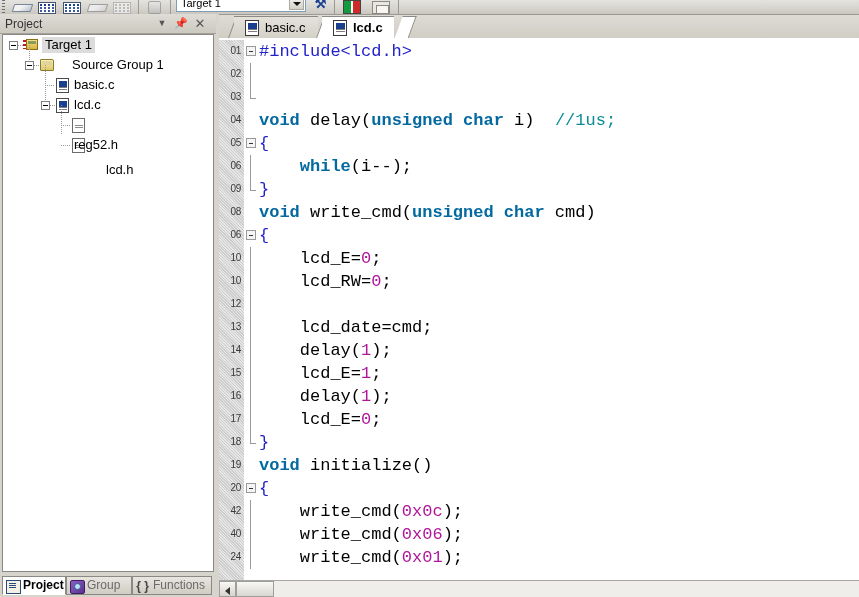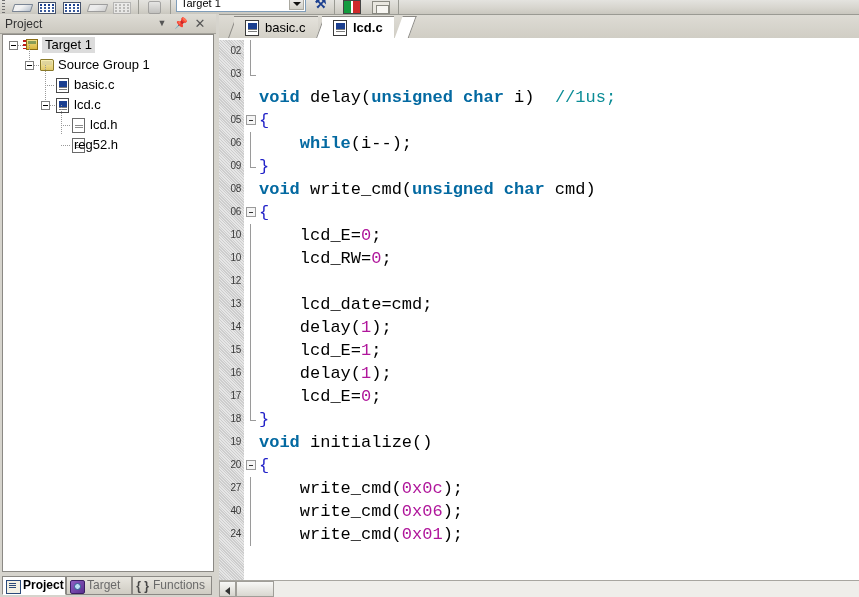--- a/index.html
+++ b/index.html
@@ -223,21 +223,21 @@
             <span class="fld"></span>
         </span>
         <span class="lbl" style="left:39px;">Target 1</span>
       </div>
 
       <div class="row">
         <span class="dot-v" style="left:26px;top:-10px;height:16px;"></span>
         <span class="tgl" style="left:22px;"></span>
         <span class="dot-h" style="left:31px;width:5px;"></span>
         <span class="i-group" style="left:37px;"></span>
-        <span class="lbl" style="left:55px;text-align:center;">Source Group 1</span>
+        <span class="lbl" style="left:69px;text-align:center;">Source Group 1</span>
       </div>
 
       <div class="row">
         <span class="dot-v" style="left:42px;top:-10px;height:20px;"></span>
         <span class="dot-h" style="left:42px;width:10px;"></span>
         <span class="i-cfile" style="left:53px;"></span>
         <span class="lbl" style="left:71px;">basic.c</span>
       </div>
 
       <div class="row">
@@ -245,41 +245,41 @@
         <span class="tgl" style="left:38px;"></span>
         <span class="dot-h" style="left:47px;width:6px;"></span>
         <span class="i-cfile" style="left:53px;"></span>
         <span class="lbl" style="left:71px;">lcd.c</span>
       </div>
 
       <div class="row">
         <span class="dot-v" style="left:58px;top:-10px;height:20px;"></span>
         <span class="dot-h" style="left:58px;width:10px;"></span>
         <span class="i-hfile" style="left:69px;"></span>
-        <span class="lbl" style="left:87px;">lcd.h</span>
+        <span class="lbl" style="left:103px;margin-top:45px;">lcd.h</span>
       </div>
 
       <div class="row">
         <span class="dot-v" style="left:58px;top:-10px;height:10px;"></span>
         <span class="dot-h" style="left:58px;width:10px;"></span>
         <span class="i-hfile" style="left:69px;"></span>
         <span class="lbl" style="left:71px;">reg52.h</span>
       </div>
 
     </div>
   </div>
 
   <div class="btabs">
     <div class="btab act" style="left:2px;width:64px;">
       <span class="bt-ico ico-proj"></span>
       <span class="bt-lbl">Project</span>
     </div>
     <div class="btab" style="left:66px;width:66px;">
       <span class="bt-ico ico-books"></span>
-      <span class="bt-lbl">Target</span>
+      <span class="bt-lbl">Group</span>
     </div>
     <div class="btab" style="left:132px;width:80px;">
       <span class="bt-ico ico-func">{ }</span>
       <span class="bt-lbl">Functions</span>
     </div>
   </div>
 
   <div class="panel-split"></div>
 
   <div class="editor">
@@ -303,40 +303,41 @@
         <span class="t-lbl" style="left:38px;">lcd.c</span>
       </div>
 
       <div class="baseline"></div>
     </div>
 
     <div class="codearea">
       <div class="gutter"></div>
       <div class="foldcol"></div>
       <div class="codelines" id="codelines">
+          <div class="cl"><span class="num">01</span><span class="fold"></span><span class="code"><span class="pp">#include&lt;lcd.h&gt;</span></span></div>
           <div class="cl"><span class="num">02</span><span class="vline" style="top: 0px; height: 23px;"></span><span class="code"></span></div>
           <div class="cl"><span class="num">03</span><span class="vline" style="top: 0px; height: 12px;"></span><span class="vend" style="top: 12px;"></span><span class="code"></span></div>
           <div class="cl"><span class="num">04</span><span class="code"><span class="k">void</span><span> delay</span><span>(</span><span class="k">unsigned char</span><span> i)  </span><span class="cmt">//1us;</span></span></div>
           <div class="cl"><span class="num">05</span><span class="fold"></span><span class="code"><span class="br">{</span></span></div>
           <div class="cl"><span class="num">06</span><span class="vline" style="top: 0px; height: 23px;"></span><span class="code"><span>    </span><span class="k">while</span><span>(i--);</span></span></div>
           <div class="cl"><span class="num">09</span><span class="vline" style="top: 0px; height: 12px;"></span><span class="vend" style="top: 12px;"></span><span class="code"><span class="br">}</span></span></div>
           <div class="cl"><span class="num">08</span><span class="code"><span class="k">void</span><span> write_cmd</span><span>(</span><span class="k">unsigned char</span><span> cmd)</span></span></div>
           <div class="cl"><span class="num">06</span><span class="fold"></span><span class="code"><span class="br">{</span></span></div>
           <div class="cl"><span class="num">10</span><span class="vline" style="top: 0px; height: 23px;"></span><span class="code"><span>    lcd_E=</span><span class="num-lit">0</span><span>;</span></span></div>
           <div class="cl"><span class="num">10</span><span class="vline" style="top: 0px; height: 23px;"></span><span class="code"><span>    lcd_RW=</span><span class="num-lit">0</span><span>;</span></span></div>
           <div class="cl"><span class="num">12</span><span class="vline" style="top: 0px; height: 23px;"></span></div>
           <div class="cl"><span class="num">13</span><span class="vline" style="top: 0px; height: 23px;"></span><span class="code"><span>    lcd_date=cmd;</span></span></div>
           <div class="cl"><span class="num">14</span><span class="vline" style="top: 0px; height: 23px;"></span><span class="code"><span>    delay(</span><span class="num-lit">1</span><span>);</span></span></div>
           <div class="cl"><span class="num">15</span><span class="vline" style="top: 0px; height: 23px;"></span><span class="code"><span>    lcd_E=</span><span class="num-lit">1</span><span>;</span></span></div>
           <div class="cl"><span class="num">16</span><span class="vline" style="top: 0px; height: 23px;"></span><span class="code"><span>    delay(</span><span class="num-lit">1</span><span>);</span></span></div>
           <div class="cl"><span class="num">17</span><span class="vline" style="top: 0px; height: 23px;"></span><span class="code"><span>    lcd_E=</span><span class="num-lit">0</span><span>;</span></span></div>
           <div class="cl"><span class="num">18</span><span class="vline" style="top: 0px; height: 12px;"></span><span class="vend" style="top: 12px;"></span><span class="code"><span class="br">}</span></span></div>
           <div class="cl"><span class="num">19</span><span class="code"><span class="k">void</span><span> initialize()</span></span></div>
           <div class="cl"><span class="num">20</span><span class="fold"></span><span class="code"><span class="br">{</span></span></div>
-          <div class="cl"><span class="num">27</span><span class="vline" style="top: 0px; height: 23px;"></span><span class="code"><span>    write_cmd(</span><span class="num-lit">0x0c</span><span>);</span></span></div>
+          <div class="cl"><span class="num">42</span><span class="vline" style="top: 0px; height: 23px;"></span><span class="code"><span>    write_cmd(</span><span class="num-lit">0x0c</span><span>);</span></span></div>
           <div class="cl"><span class="num">40</span><span class="vline" style="top: 0px; height: 23px;"></span><span class="code"><span>    write_cmd(</span><span class="num-lit">0x06</span><span>);</span></span></div>
           <div class="cl"><span class="num">24</span><span class="vline" style="top: 0px; height: 23px;"></span><span class="code"><span>    write_cmd(</span><span class="num-lit">0x01</span><span>);</span></span></div>
         </div>
     </div>
 
     <div class="hscroll">
       <span class="hs-left"></span>
       <span class="hs-thumb"></span>
     </div>
 

